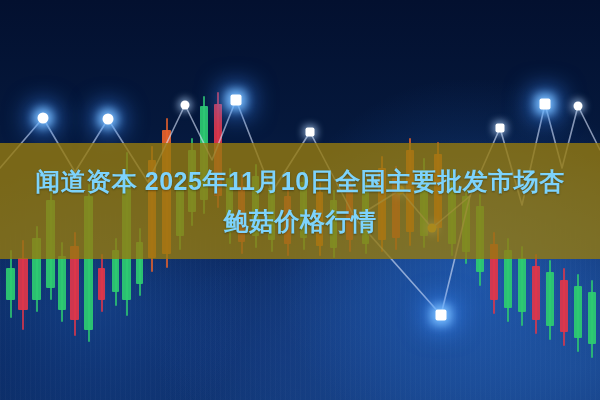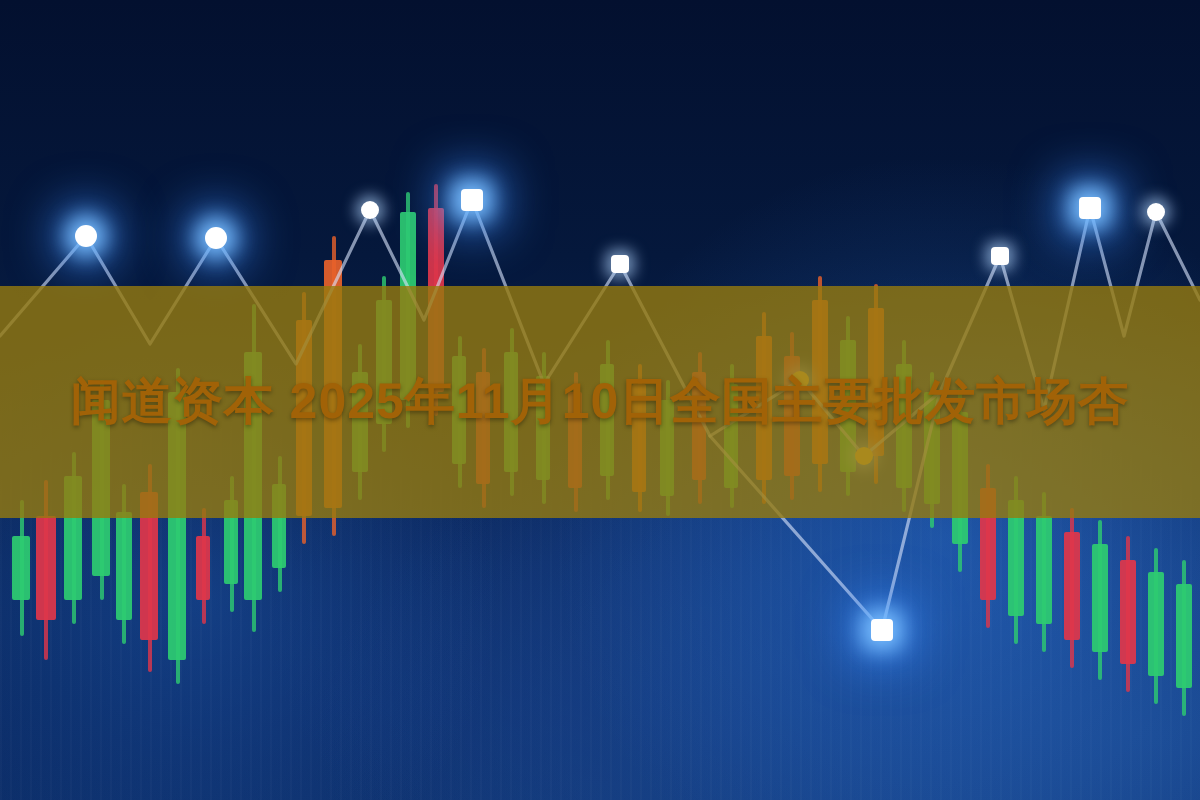--- a/index.html
+++ b/index.html
@@ -64,21 +64,21 @@
     position:absolute;left:0;right:0;
     background:rgba(150,122,14,0.80);
   }
   .title-wrap{
     position:absolute;left:0;right:0;
     display:flex;flex-direction:column;
     align-items:center;justify-content:center;
     text-align:center;
   }
   .title-line{
-    color:#a16207;
+    color:#7dd3fc;
     font-size:25px;
     font-weight:bold;
     line-height:40px;
     letter-spacing:.5px;
     white-space:nowrap;
     text-shadow:0 1px 2px rgba(0,0,0,.35);
   }
 </style>
 </head>
 <body>
@@ -281,15 +281,16 @@
       <div class="node sq soft" style="left: 500px; top: 128px; width: 9px; height: 9px;"></div>
       <div class="node sq glow" style="left: 545px; top: 104px; width: 11px; height: 11px;"></div>
       <div class="node rd soft" style="left: 578px; top: 106px; width: 9px; height: 9px;"></div>
       <div class="node sq glow" style="left: 441px; top: 315px; width: 11px; height: 11px;"></div>
     </div>
 
   <div class="band" id="title-band" style="top: 143px; height: 116px;"></div>
 
   <div class="title-wrap" id="title-wrap" style="top: 143px; height: 116px;">
     <div class="title-line">闻道资本 2025年11月10日全国主要批发市场杏</div>
+    <div class="title-line">鲍菇价格行情</div>
   </div>
 
 </div>
 
 </body></html>

